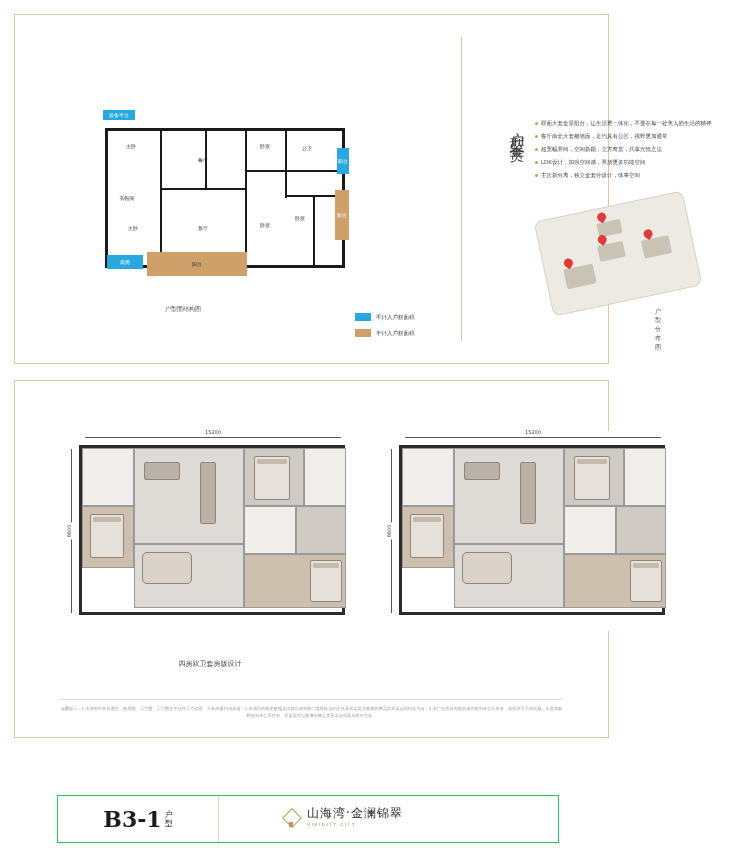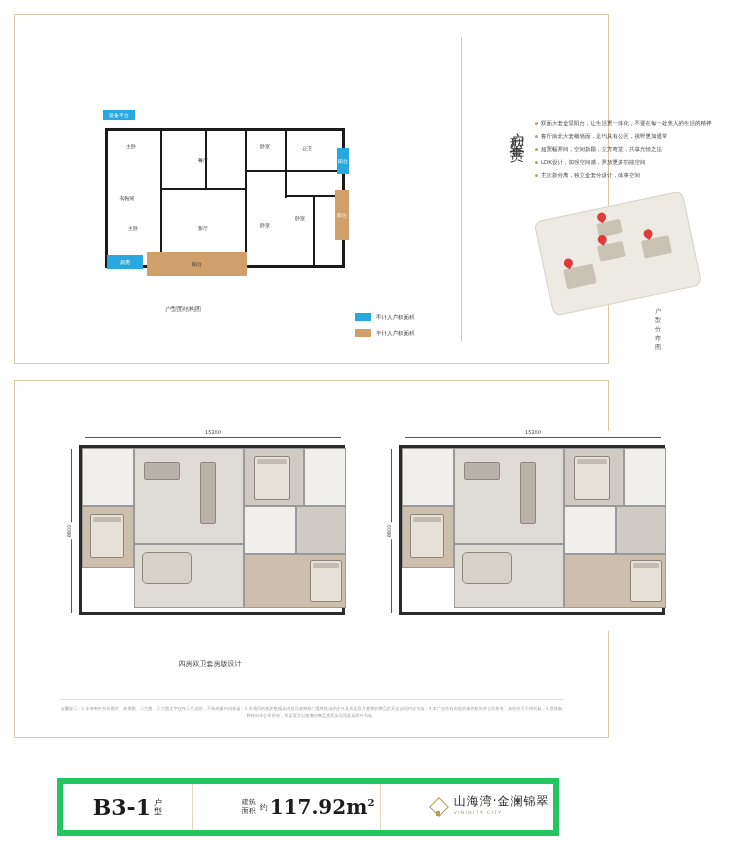--- a/index.html
+++ b/index.html
@@ -110,22 +110,22 @@
 
   
   .fineprint{
     position:absolute;left:45px;right:45px;top:318px;
     font-size:4.2px;color:#9a9a9a;line-height:7px;text-align:center;
   }
   .fineprint .rule{border-top:1px solid #e6ddcc;margin-bottom:5px;}
 
   
   .footer{
-    position:absolute;left:57px;right:57px;bottom:19px;height:46px;
-    border:6px solid #22c55e;background:#fff;
+    position:absolute;left:57px;right:57px;bottom:12px;height:46px;
+    border:1px solid #22c55e;background:#fff;
     display:flex;align-items:center;gap:43px;
   }
   .footer .cell{display:flex;align-items:center;justify-content:center;height:100%;}
   .cell-a{width:32%;border-right:1px solid #e4d8bf;}
   .cell-b{width:36%;border-right:1px solid #e4d8bf;}
   .cell-c{width:32%;}
   .code{
     font-family:"DejaVu Serif","Liberation Serif",serif;
     font-size:22px;font-weight:bold;color:#1c1c1c;letter-spacing:0;
   }
@@ -135,21 +135,21 @@
   }
   .area-label{
     display:inline-block;font-size:7px;line-height:9px;color:#333;margin-right:4px;text-align:center;
   }
   .area-about{font-size:8px;color:#333;margin-right:2px;}
   .area-val{
     font-family:"DejaVu Serif","Liberation Serif",serif;
     font-size:20px;font-weight:bold;color:#1c1c1c;
   }
   .area-val sup{font-size:10px;}
-  .brand{display:flex;align-items:flex-end;}
+  .brand{display:flex;align-items:center;}
   .brand .mark{
     width:20px;height:20px;margin-right:6px;position:relative;
   }
   .brand .mark:before{
     content:"";position:absolute;left:4px;top:2px;width:12px;height:12px;
     border:1.5px solid #b89a55;transform:rotate(45deg);
   }
   .brand .mark:after{
     content:"";position:absolute;left:8px;top:13px;width:4px;height:5px;background:#b89a55;
   }
@@ -321,28 +321,20 @@
   </div>
 
   <div class="footer">
     <div class="cell cell-a">
       <span class="code">B3-1</span>
       <span class="code-suffix">
         <span style="display:block">户</span>
         <span style="display:block">型</span>
       </span>
     </div>
-    <div class="cell cell-b">
-      <span class="area-label">
-        <span style="display:block">建筑</span>
-        <span style="display:block">面积</span>
-      </span>
-      <span class="area-about">约</span>
-      <span class="area-val"><span>117.92m</span><sup>2</sup></span>
-    </div>
     <div class="cell cell-c">
       <div class="brand">
         <span class="mark"></span>
         <span class="names">
           <span class="cn" style="display:block">山海湾·金澜锦翠</span>
           <span class="en" style="display:block">VIRIDITY CITY</span>
         </span>
       </div>
     </div>
   </div>

